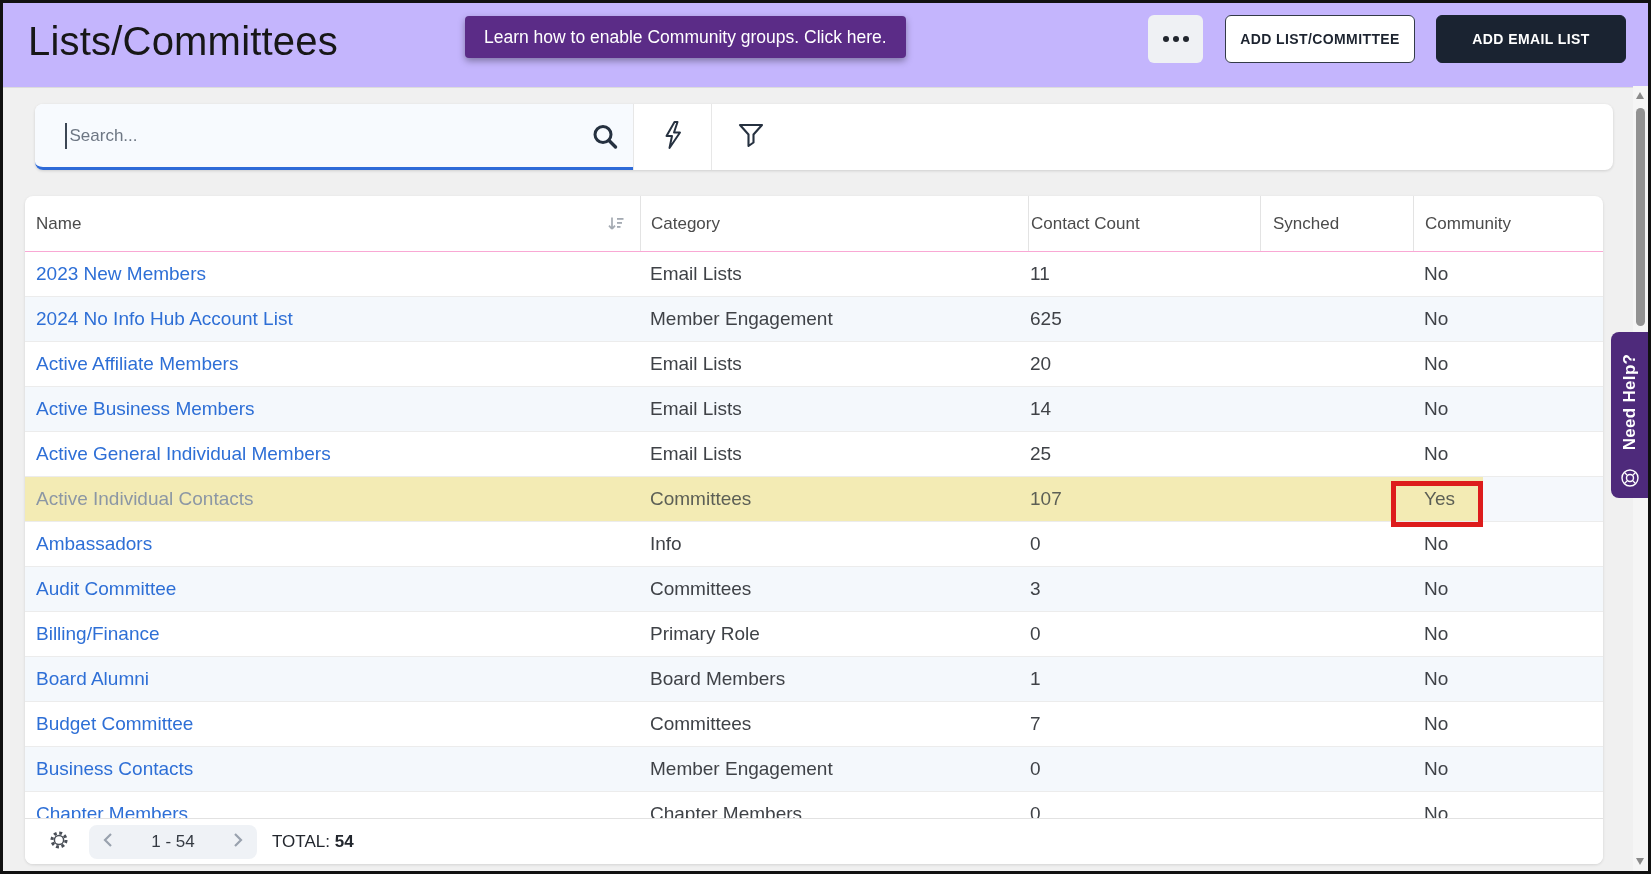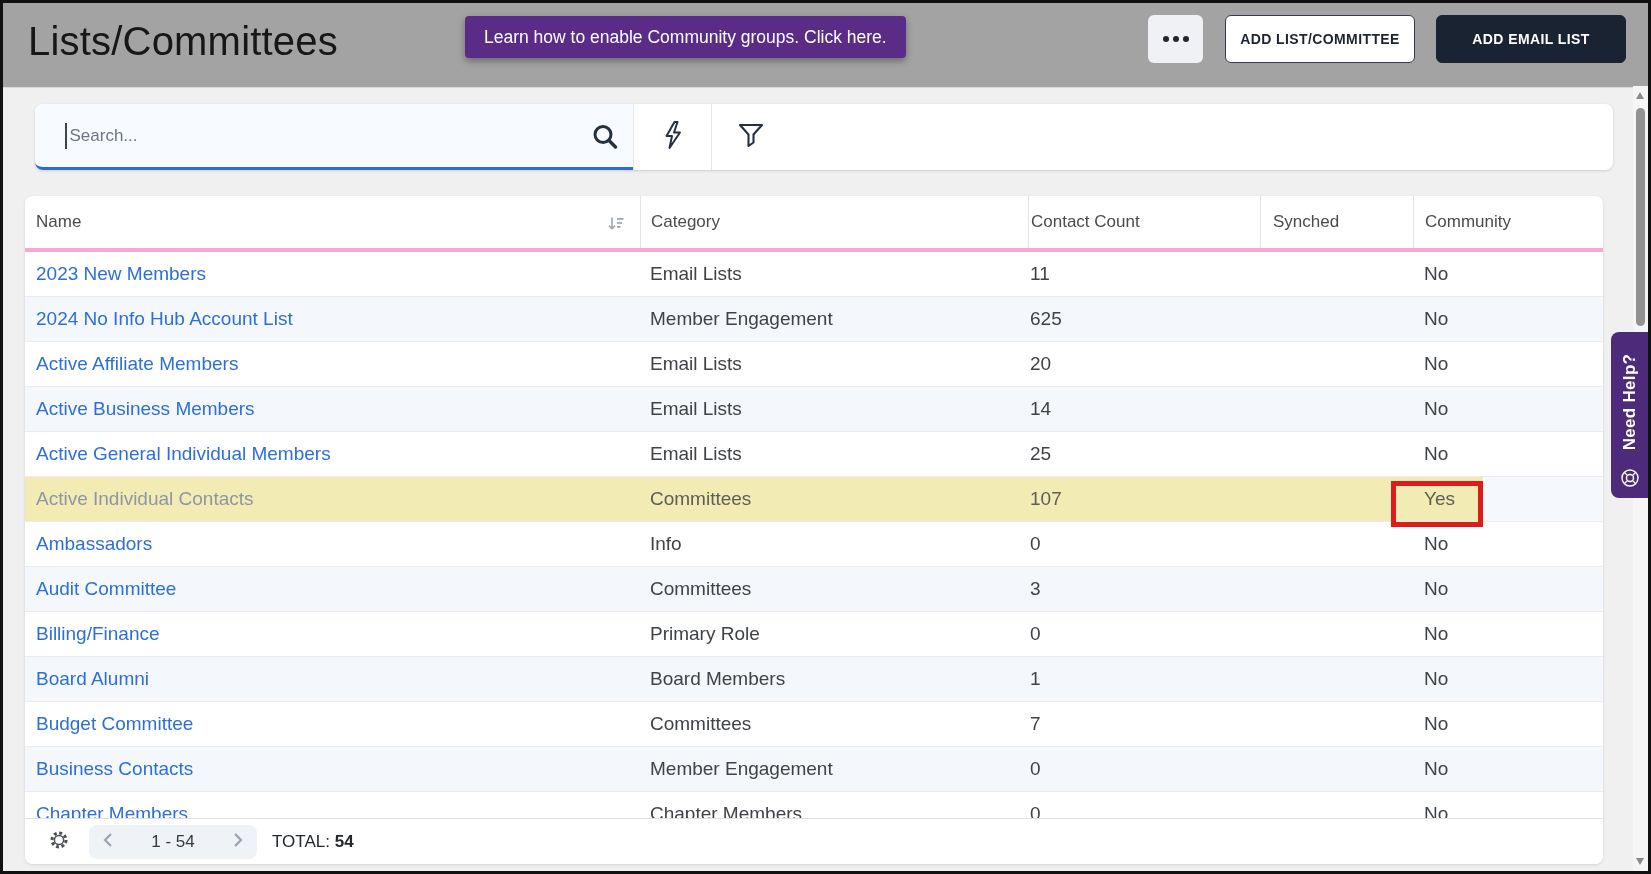--- a/index.html
+++ b/index.html
@@ -1,21 +1,21 @@
 <!DOCTYPE html>
 <html><head>
 <meta charset="utf-8">
 <style>
   * { margin:0; padding:0; box-sizing:border-box; }
   html,body { width:1651px; height:874px; overflow:hidden; }
   body { font-family:"Liberation Sans", sans-serif; background:#F0F0F0; position:relative; }
   #page { position:absolute; inset:0; box-shadow: inset 0 0 0 3px #111; }
 
   
-  .page-header { position:absolute; left:3px; right:3px; top:3px; height:85px; background:#a3a3a3; border-bottom:1px solid #dcdcdc; }
+  .page-header { position:absolute; left:3px; right:3px; top:3px; height:85px; background:#c4b5fd; border-bottom:1px solid #dcdcdc; }
   .page-title { position:absolute; left:25px; top:16px; font-size:40px; font-weight:400; color:#171717; letter-spacing:.2px; }
   .banner { position:absolute; left:462px; top:13px; height:42px; background:#5B2C87; color:#fff; font-size:17.5px;
             display:flex; align-items:center; padding:0 19px; border-radius:4px; box-shadow:0 3px 7px rgba(0,0,0,.35); cursor:pointer; }
   .more-btn { position:absolute; left:1145px; top:12px; width:55px; height:48px; background:#EFF1F4; border-radius:6px;
               display:flex; align-items:center; justify-content:center; gap:4px; cursor:pointer; }
   .more-btn i { width:6px; height:6px; background:#21262e; border-radius:50%; }
   .btn { position:absolute; top:12px; height:48px; width:190px; border-radius:6px; font-size:14px; font-weight:700;
          letter-spacing:.4px; display:flex; align-items:center; justify-content:center; cursor:pointer; font-family:inherit; }
   .btn-outline { left:1222px; background:#fff; border:1px solid #333b48; color:#1d2430; }
   .btn-dark { left:1433px; background:#1A2331; border:1px solid #1A2331; color:#fff; }
@@ -30,21 +30,21 @@
                        font-family:inherit; padding-left:3px; }
   .search-area input::placeholder { color:#6d7683; opacity:1; }
   .mag-icon { position:absolute; right:13px; top:18px; cursor:pointer; }
   .tool-divider { width:1px; height:100%; background:#e7e7e7; }
   .tool-btn { width:77px; height:100%; display:flex; align-items:center; justify-content:center; cursor:pointer; background:#fff; }
   .tool-btn:last-of-type { border-radius:0; }
 
   
   .table-panel { position:absolute; left:25px; top:196px; width:1578px; height:668px; background:#fff; border-radius:8px;
                  box-shadow:0 1px 3px rgba(0,0,0,.12); overflow:hidden; }
-  .thead { display:flex; height:56px; align-items:center; border-bottom:4px solid #f9a8d4; font-size:17px; color:#4b4b4b; }
+  .thead { display:flex; height:56px; align-items:center; border-bottom:1px solid #f9a8d4; font-size:17px; color:#4b4b4b; }
   .thead .hcell { height:100%; display:flex; align-items:center; }
   .hcell + .hcell { border-left:1px solid #e3e3e3; }
   .col-name { width:615px; padding-left:11px; position:relative; }
   .col-cat  { width:388px; padding-left:10px; }
   .col-count{ width:232px; padding-left:2px; }
   .col-sync { width:153px; padding-left:12px; }
   .col-comm { flex:1;      padding-left:11px; }
   .sort-icon { position:absolute; right:14px; top:18px; }
 
   .tbody { height:566px; overflow:hidden; }

